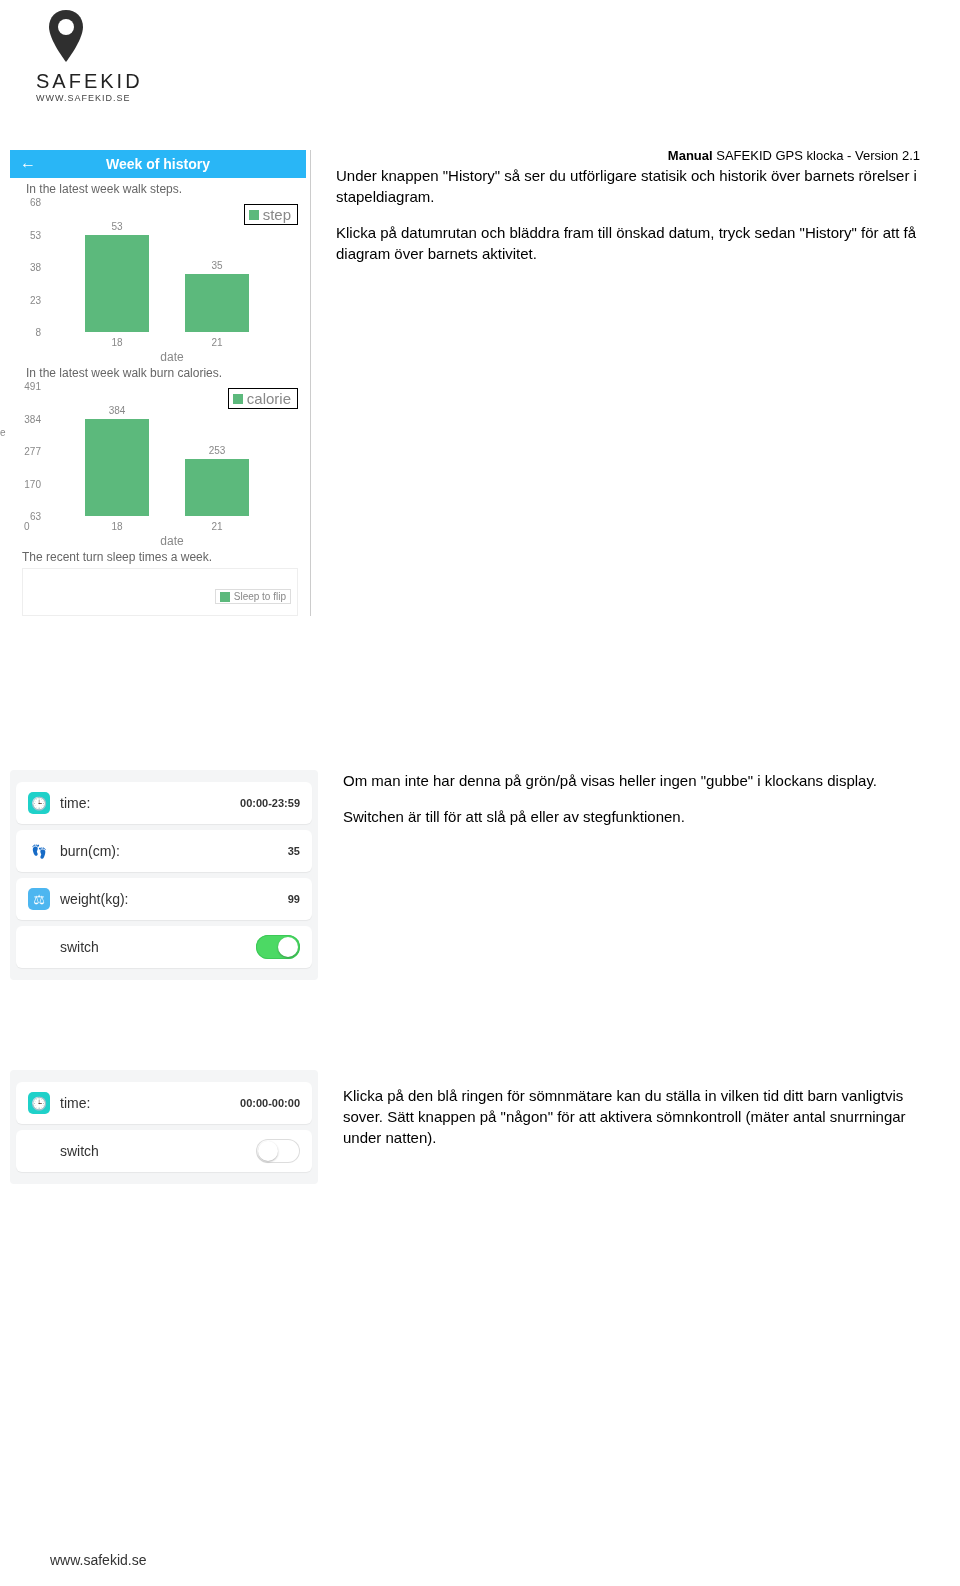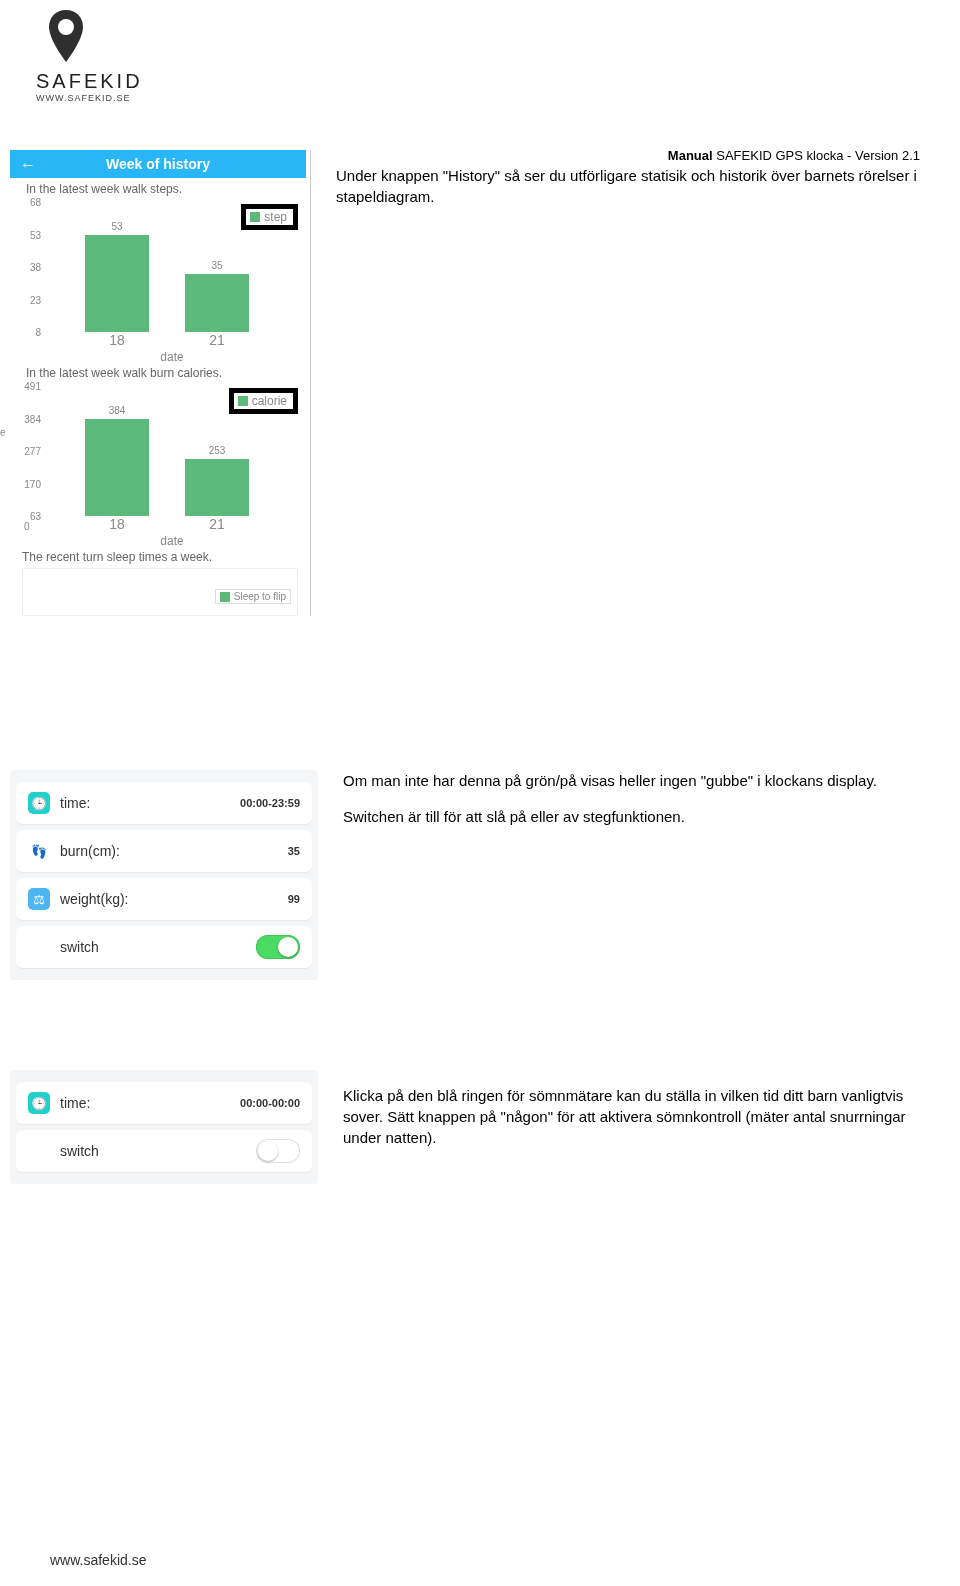--- a/index.html
+++ b/index.html
@@ -18,28 +18,28 @@
   .left-shot{flex:0 0 300px;border-right:1px solid #ccc;}
   .left-slim{flex:0 0 300px;}
   .rtext{flex:1;padding-left:25px;font-size:15px;line-height:1.4;}
   
   .block1{position:absolute;top:150px;left:10px;width:920px;}
   .woh{width:296px;background:#fff;}
   .woh-title{background:#29b6f6;color:#fff;font-size:14px;text-align:center;padding:6px 0;font-weight:bold;position:relative;}
   .woh-title .back{position:absolute;left:10px;top:4px;color:#fff;font-size:16px;}
   .subtitle{font-size:12px;color:#666;padding:4px 8px 0 16px;}
   .chart-wrap{position:relative;height:160px;padding:6px 6px 0 34px;}
-  .legend{position:absolute;top:8px;right:8px;border:5px solid #000000;font-size:12px;color:#888;padding:1px 6px 1px 4px;display:flex;align-items:center;gap:4px;}
+  .legend{position:absolute;top:8px;right:8px;border:1px solid #000000;font-size:15px;color:#888;padding:1px 6px 1px 4px;display:flex;align-items:center;gap:4px;}
   .legend .sw{width:10px;height:10px;background:#5cb97c;display:inline-block;}
   .plot{position:relative;width:100%;height:130px;border-left:1px solid #fff;}
   .ytick{position:absolute;left:-30px;font-size:10px;color:#888;transform:translateY(-50%);width:26px;text-align:right;}
   .yaxis-label{position:absolute;left:-32px;top:50%;transform:translateY(-50%);font-size:10px;color:#888;}
   .bar{position:absolute;bottom:0;width:64px;background:#5cb97c;}
   .bar-label{position:absolute;top:-14px;left:0;right:0;text-align:center;font-size:10px;color:#888;}
-  .xtick{position:absolute;font-size:14px;color:#888;transform:translateX(-50%);}
+  .xtick{position:absolute;font-size:10px;color:#888;transform:translateX(-50%);}
   .xaxis-label{text-align:center;font-size:12px;color:#888;margin-top:4px;}
   .sleep-hdr{font-size:12px;color:#666;padding:4px 8px 0 12px;}
   .sleep-box{height:46px;border:1px solid #eee;margin:4px 8px 0 12px;position:relative;text-align:right;}
   .sleep-legend{position:absolute;top:20px;right:6px;font-size:10px;color:#888;display:flex;align-items:center;gap:4px;border:1px solid #ddd;padding:1px 4px;}
   .sleep-legend .sw{width:10px;height:10px;background:#5cb97c;}
   .tiny0{position:absolute;left:14px;bottom:32px;font-size:10px;color:#888;}
   
   .block2{position:absolute;top:770px;left:10px;width:920px;}
   .block3{position:absolute;top:1070px;left:10px;width:920px;}
   .settings{width:296px;background:#f4f5f6;padding:6px 6px;border-radius:4px;}
@@ -145,20 +145,21 @@
         <div class="sleep-box">
           <div class="sleep-legend">
               <span class="sw"></span>
               <span>Sleep to flip</span>
             </div>
         </div>
       </div>
     </div>
     <div class="rtext">
       <p>Under knappen "History" så ser du utförligare statisik och historik över barnets rörelser i stapeldiagram.</p>
+      <p>Klicka på datumrutan och bläddra fram till önskad datum, tryck sedan "History" för att få diagram över barnets aktivitet.</p>
     </div>
   </div>
 
   <div class="row block2">
     <div class="left-slim">
       <div class="settings">
         <div class="srow">
           <span class="ic ic-clock">🕒</span>
           <span class="lbl">time:</span>
           <span class="val">00:00-23:59</span>

